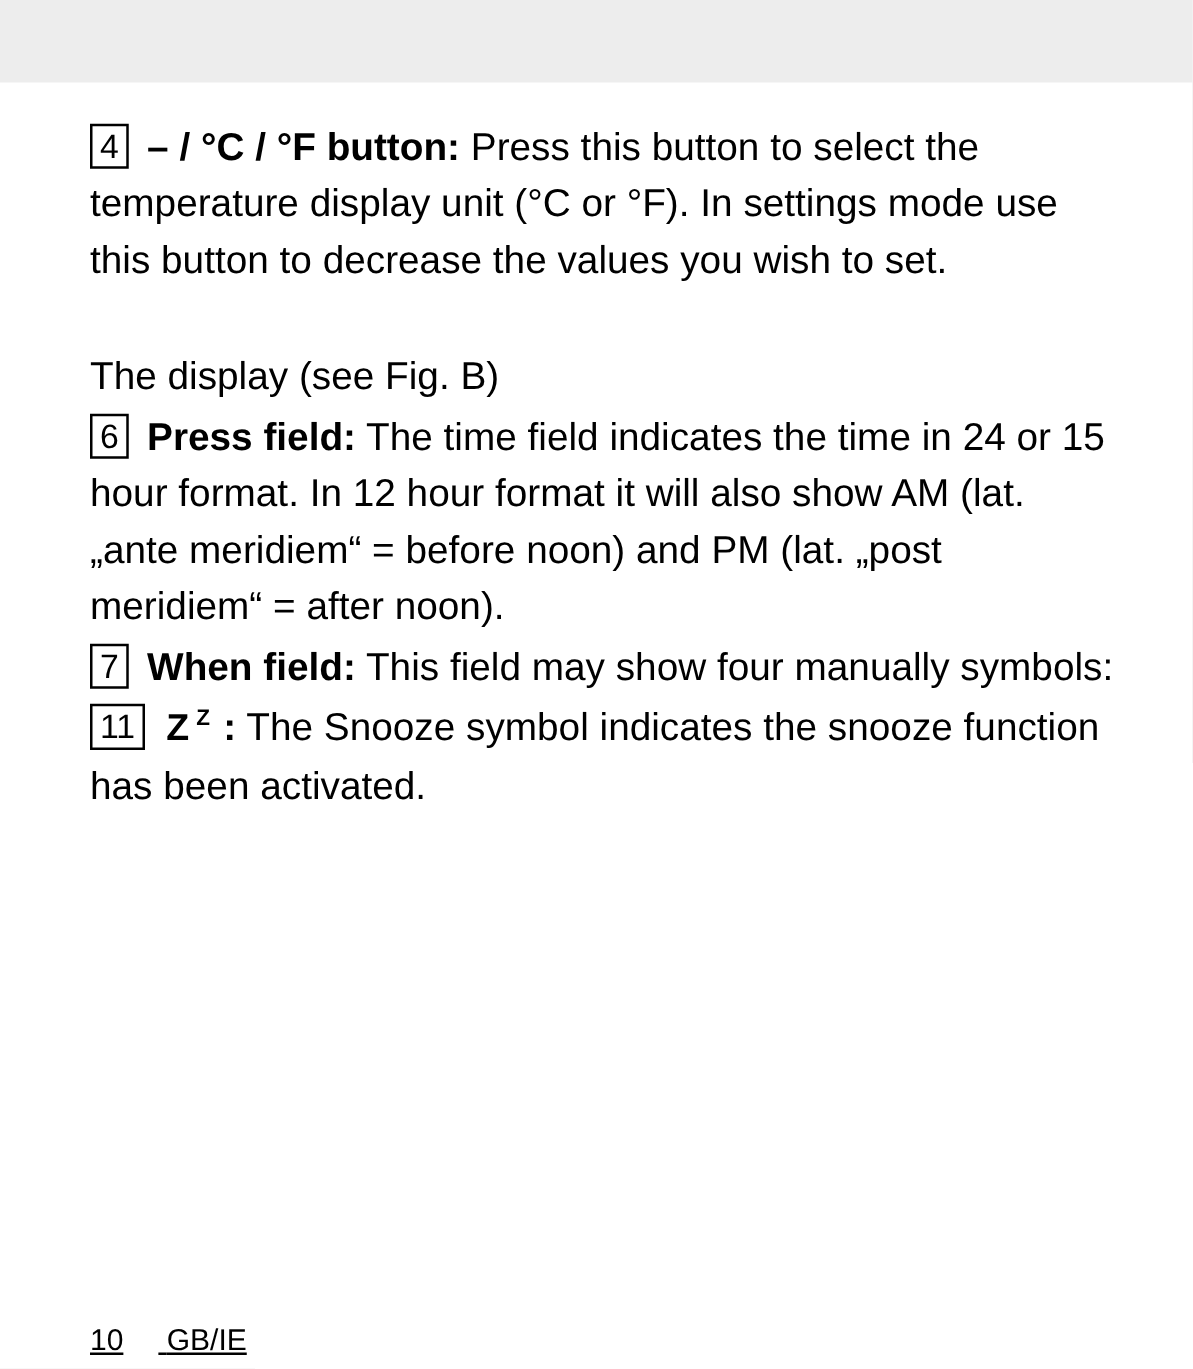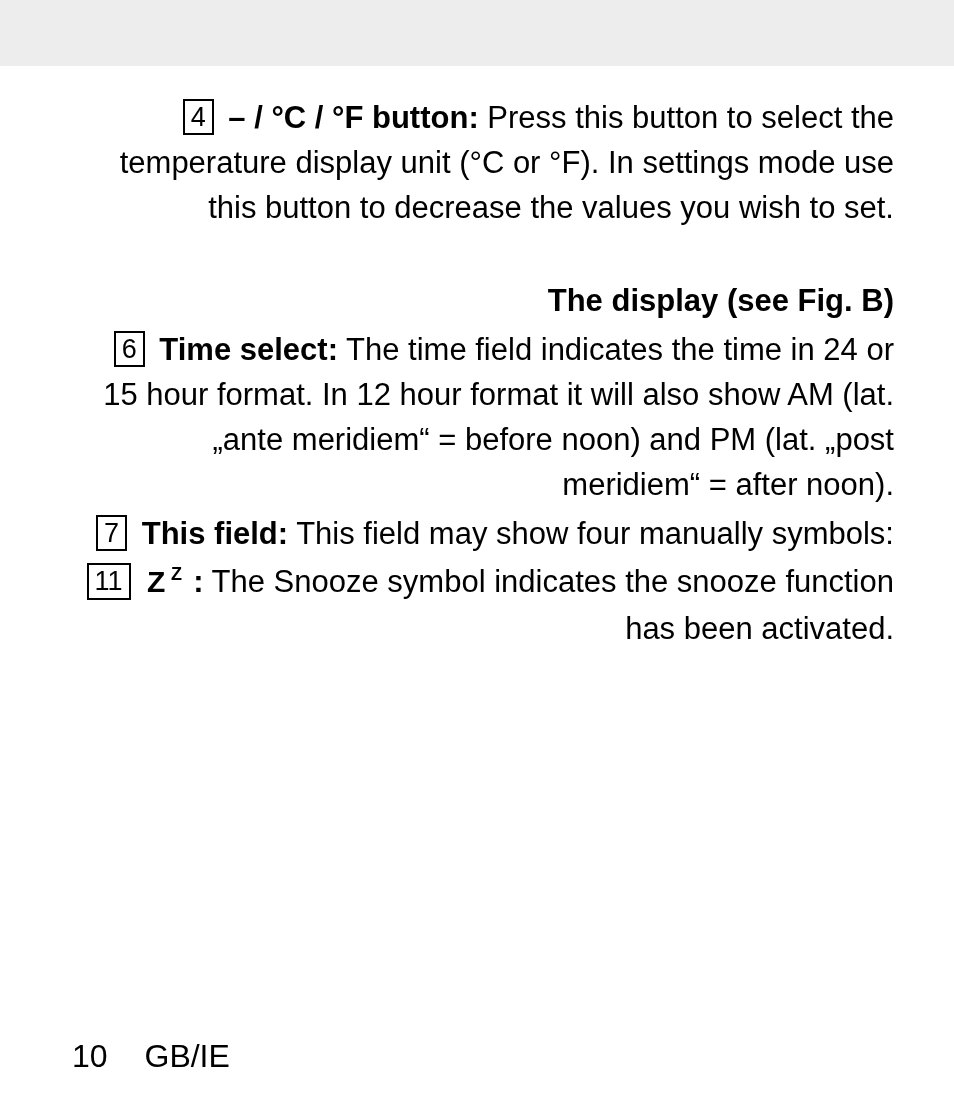--- a/index.html
+++ b/index.html
@@ -7,21 +7,20 @@
     padding: 0;
     background: #ededed;
     font-family: "Futura", "Century Gothic", "Helvetica Neue", Arial, sans-serif;
   }
   .page {
     width: 954px;
     height: 1095px;
     background: #ededed;
     position: relative;
     box-sizing: border-box;
-    text-align: right;
   }
   .sheet {
     position: absolute;
     left: 0;
     right: 0;
     top: 66px;
     bottom: 0;
     background: #ffffff;
     box-sizing: border-box;
     padding: 30px 60px 0 72px;
@@ -37,60 +36,61 @@
     border: 2px solid #000;
     padding: 0 6px;
     font-size: 27px;
     line-height: 1.2;
     vertical-align: 2px;
     margin-right: 6px;
     font-weight: 400;
   }
   .label { font-weight: 700; }
   .section-heading {
-    font-weight: 700;
+    font-weight: 400;
     margin-top: 48px;
     margin-bottom: 4px;
   }
   .icon {
     display: inline-block;
     vertical-align: middle;
     margin: 0 2px;
   }
   .footer {
     position: absolute;
-    bottom: 20px;
+    bottom: 8px;
     left: 72px;
-    font-size: 32px;
+    font-size: 24px;
+    text-decoration: underline;
   }
   .footer .pg { margin-right: 28px; }
 </style>
 </head>
 <body>
 
 <div class="page">
   <div class="sheet">
     <div class="content">
 
       <p class="entry">
         <span class="boxnum">4</span>
         <span class="label">– / °C / °F button:</span><span> Press this button to select the tempera­ture display unit (°C or °F). In settings mode use this button to decrease the values you wish to set.</span>
       </p>
 
 
       <p class="section-heading">The display (see Fig. B)</p>
 
       <p class="entry">
         <span class="boxnum">6</span>
-        <span class="label">Time select:</span><span> The time field indicates the time in 24 or 15 hour format. In 12 hour format it will also show AM (lat. „ante meridiem“ = before noon) and PM (lat. „post meridiem“ = after noon).</span>
+        <span class="label">Press field:</span><span> The time field indicates the time in 24 or 15 hour format. In 12 hour format it will also show AM (lat. „ante meridiem“ = before noon) and PM (lat. „post meridiem“ = after noon).</span>
       </p>
 
       <p class="entry">
         <span class="boxnum">7</span>
-        <span class="label">This field:</span><span> This field may show four manually symbols:</span>
+        <span class="label">When field:</span><span> This field may show four manually symbols:</span>
       </p>
 
 
 
 
       <p class="entry">
         <span class="boxnum">11</span>
         <span class="icon">
           <svg width="44" height="30" viewBox="0 0 44 30">
             <text x="0" y="28" font-family="Arial, sans-serif" font-size="30" font-weight="900" fill="#000">Z</text>

